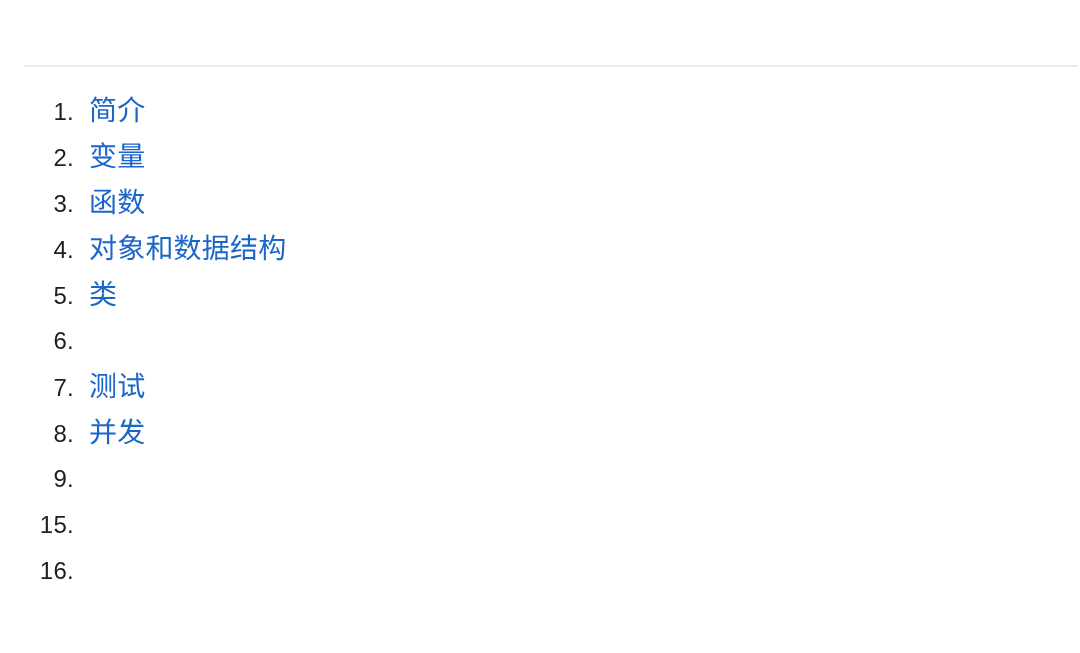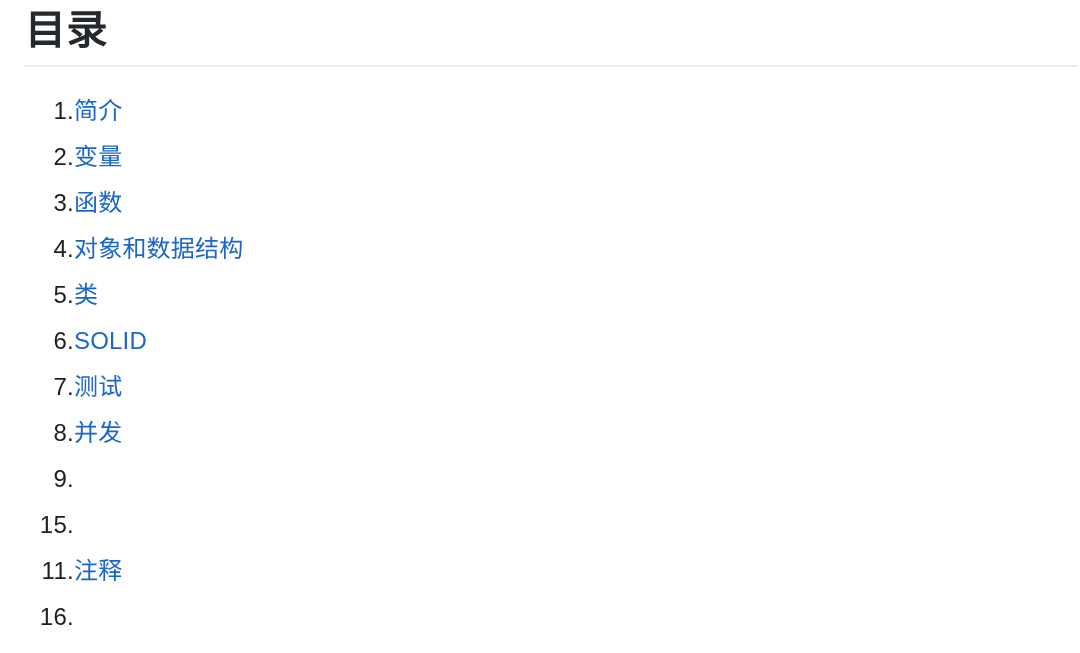--- a/index.html
+++ b/index.html
@@ -74,34 +74,33 @@
     flex: 0 0 74px;
     text-align: right;
     color: #1b1f23;
     font-size: 24px;
     line-height: 46px;
     letter-spacing: 0.3px;
   }
 
   .toc-link {
     display: inline-block;
-    margin-left: 0;
+    margin-left: 15px;
     color: #1b66c9;
-    font-size: 24px;
+    font-size: 28px;
     line-height: 46px;
     text-decoration: none;
     letter-spacing: 0.2px;
   }
 </style>
 </head>
 <body>
 
 <div class="page">
 
-  <h1 class="toc-heading">目录</h1>
 
   <div class="toc-rule"></div>
 
   <ol class="toc-list">
 
     <li class="toc-item">
       <span class="toc-marker">1.</span>
       <a class="toc-link" href="#">简介</a>
     </li>
 
@@ -120,45 +119,40 @@
       <a class="toc-link" href="#">对象和数据结构</a>
     </li>
 
     <li class="toc-item">
       <span class="toc-marker">5.</span>
       <a class="toc-link" href="#">类</a>
     </li>
 
     <li class="toc-item">
       <span class="toc-marker">6.</span>
-      <a class="toc-link" href="#">SOLID</a>
     </li>
 
     <li class="toc-item">
       <span class="toc-marker">7.</span>
       <a class="toc-link" href="#">测试</a>
     </li>
 
     <li class="toc-item">
       <span class="toc-marker">8.</span>
       <a class="toc-link" href="#">并发</a>
     </li>
 
     <li class="toc-item">
       <span class="toc-marker">9.</span>
     </li>
 
     <li class="toc-item">
       <span class="toc-marker">15.</span>
     </li>
 
-    <li class="toc-item">
-      <span class="toc-marker">11.</span>
-      <a class="toc-link" href="#">注释</a>
-    </li>
 
     <li class="toc-item">
       <span class="toc-marker">16.</span>
     </li>
 
   </ol>
 
 </div>
 
 </body></html>

